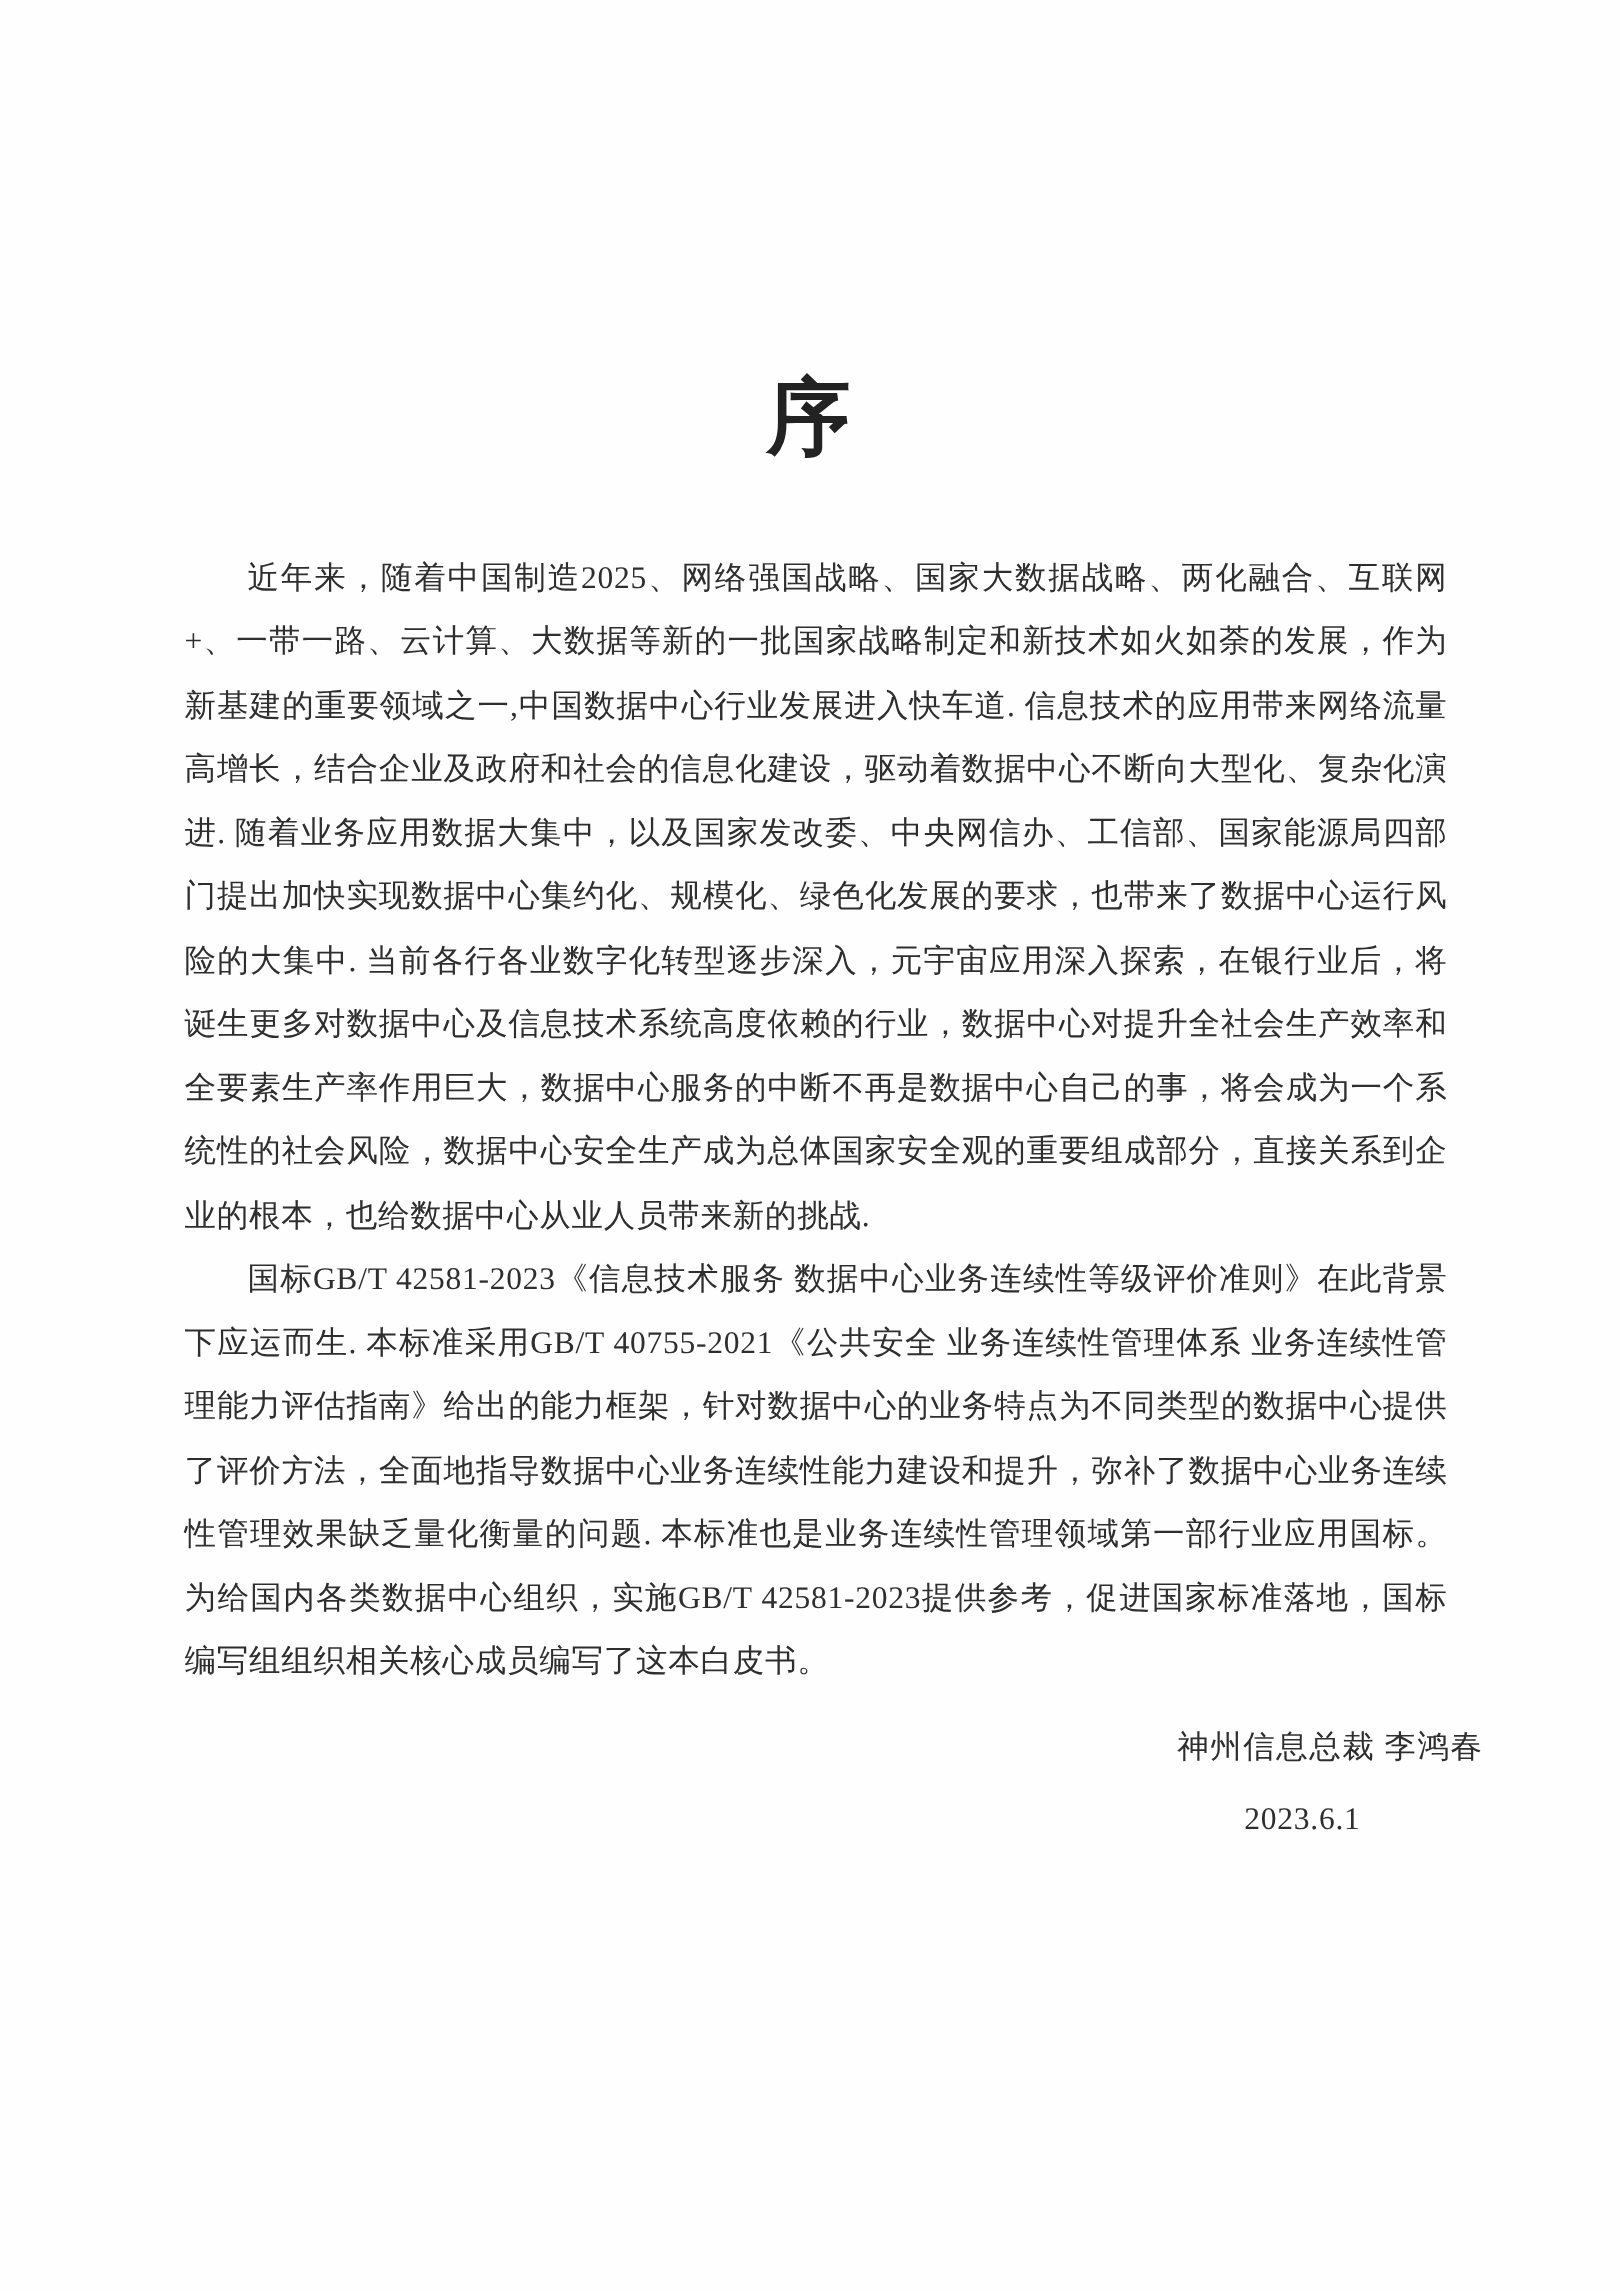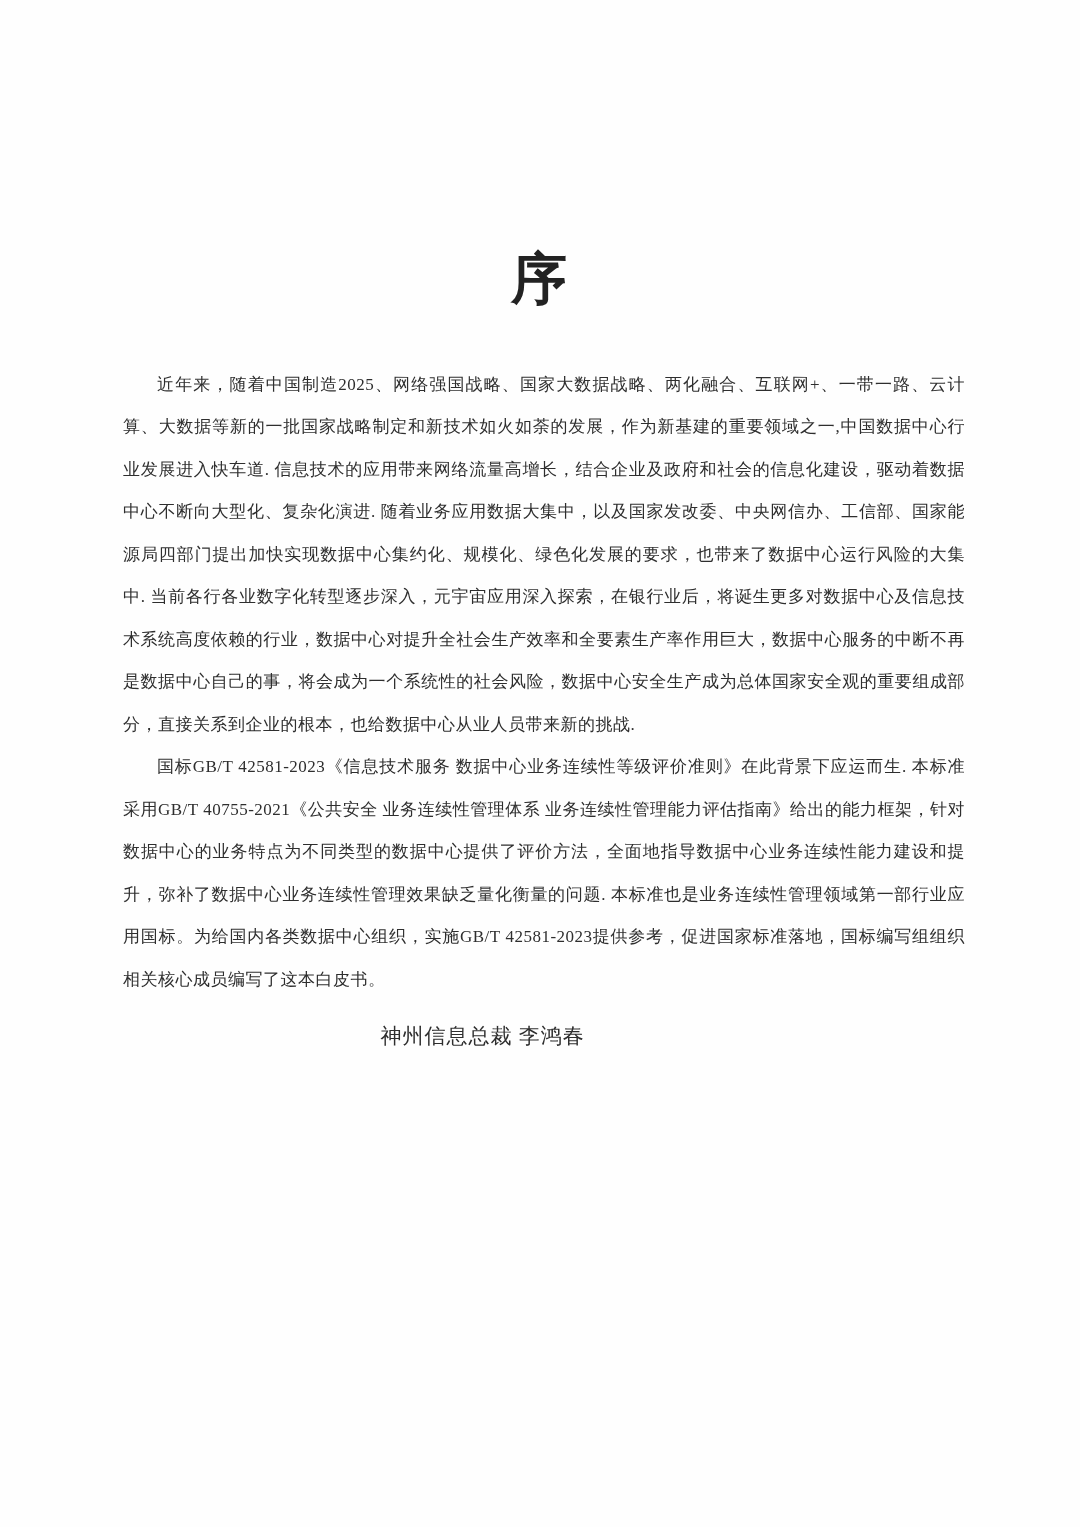--- a/index.html
+++ b/index.html
@@ -27,39 +27,39 @@
     text-align: center;
     font-size: 56px;
     font-weight: 700;
     letter-spacing: 2px;
     line-height: 1.3;
     color: #222222;
   }
   .doc-body {
     margin-top: 48px;
     padding: 0 115px 0 123px;
-    font-size: 17px;
+    font-size: 21px;
     line-height: 42.5px;
     text-align: justify;
     text-justify: inter-ideograph;
     letter-spacing: 0.5px;
   }
   .doc-body p.para {
     margin: 0;
     padding: 0;
     text-indent: 2em;
   }
   .signature-block {
     margin-top: 14px;
     font-size: 21px;
     line-height: 42.5px;
   }
   .signature-line {
-    text-align: center;
-    padding-right: 115px;
+    text-align: right;
+    padding-right: 91px;
     letter-spacing: 1px;
   }
   .date-line {
     text-align: right;
     padding-right: 173px;
     margin-top: 6px;
     letter-spacing: 0.5px;
   }
 </style>
 </head>
@@ -69,15 +69,16 @@
 
   <h1 class="doc-title">序</h1>
 
   <div class="doc-body">
     <p class="para">近年来，随着中国制造2025、网络强国战略、国家大数据战略、两化融合、互联网+、一带一路、云计算、大数据等新的一批国家战略制定和新技术如火如荼的发展，作为新基建的重要领域之一,中国数据中心行业发展进入快车道. 信息技术的应用带来网络流量高增长，结合企业及政府和社会的信息化建设，驱动着数据中心不断向大型化、复杂化演进. 随着业务应用数据大集中，以及国家发改委、中央网信办、工信部、国家能源局四部门提出加快实现数据中心集约化、规模化、绿色化发展的要求，也带来了数据中心运行风险的大集中. 当前各行各业数字化转型逐步深入，元宇宙应用深入探索，在银行业后，将诞生更多对数据中心及信息技术系统高度依赖的行业，数据中心对提升全社会生产效率和全要素生产率作用巨大，数据中心服务的中断不再是数据中心自己的事，将会成为一个系统性的社会风险，数据中心安全生产成为总体国家安全观的重要组成部分，直接关系到企业的根本，也给数据中心从业人员带来新的挑战.</p>
     <p class="para">国标GB/T 42581-2023《信息技术服务 数据中心业务连续性等级评价准则》在此背景下应运而生. 本标准采用GB/T 40755-2021《公共安全 业务连续性管理体系 业务连续性管理能力评估指南》给出的能力框架，针对数据中心的业务特点为不同类型的数据中心提供了评价方法，全面地指导数据中心业务连续性能力建设和提升，弥补了数据中心业务连续性管理效果缺乏量化衡量的问题. 本标准也是业务连续性管理领域第一部行业应用国标。为给国内各类数据中心组织，实施GB/T 42581-2023提供参考，促进国家标准落地，国标编写组组织相关核心成员编写了这本白皮书。</p>
   </div>
 
   <div class="signature-block">
     <div class="signature-line">神州信息总裁  李鸿春</div>
+    <div class="date-line">2023.6.1</div>
   </div>
 
 </div>
 
 </body></html>

